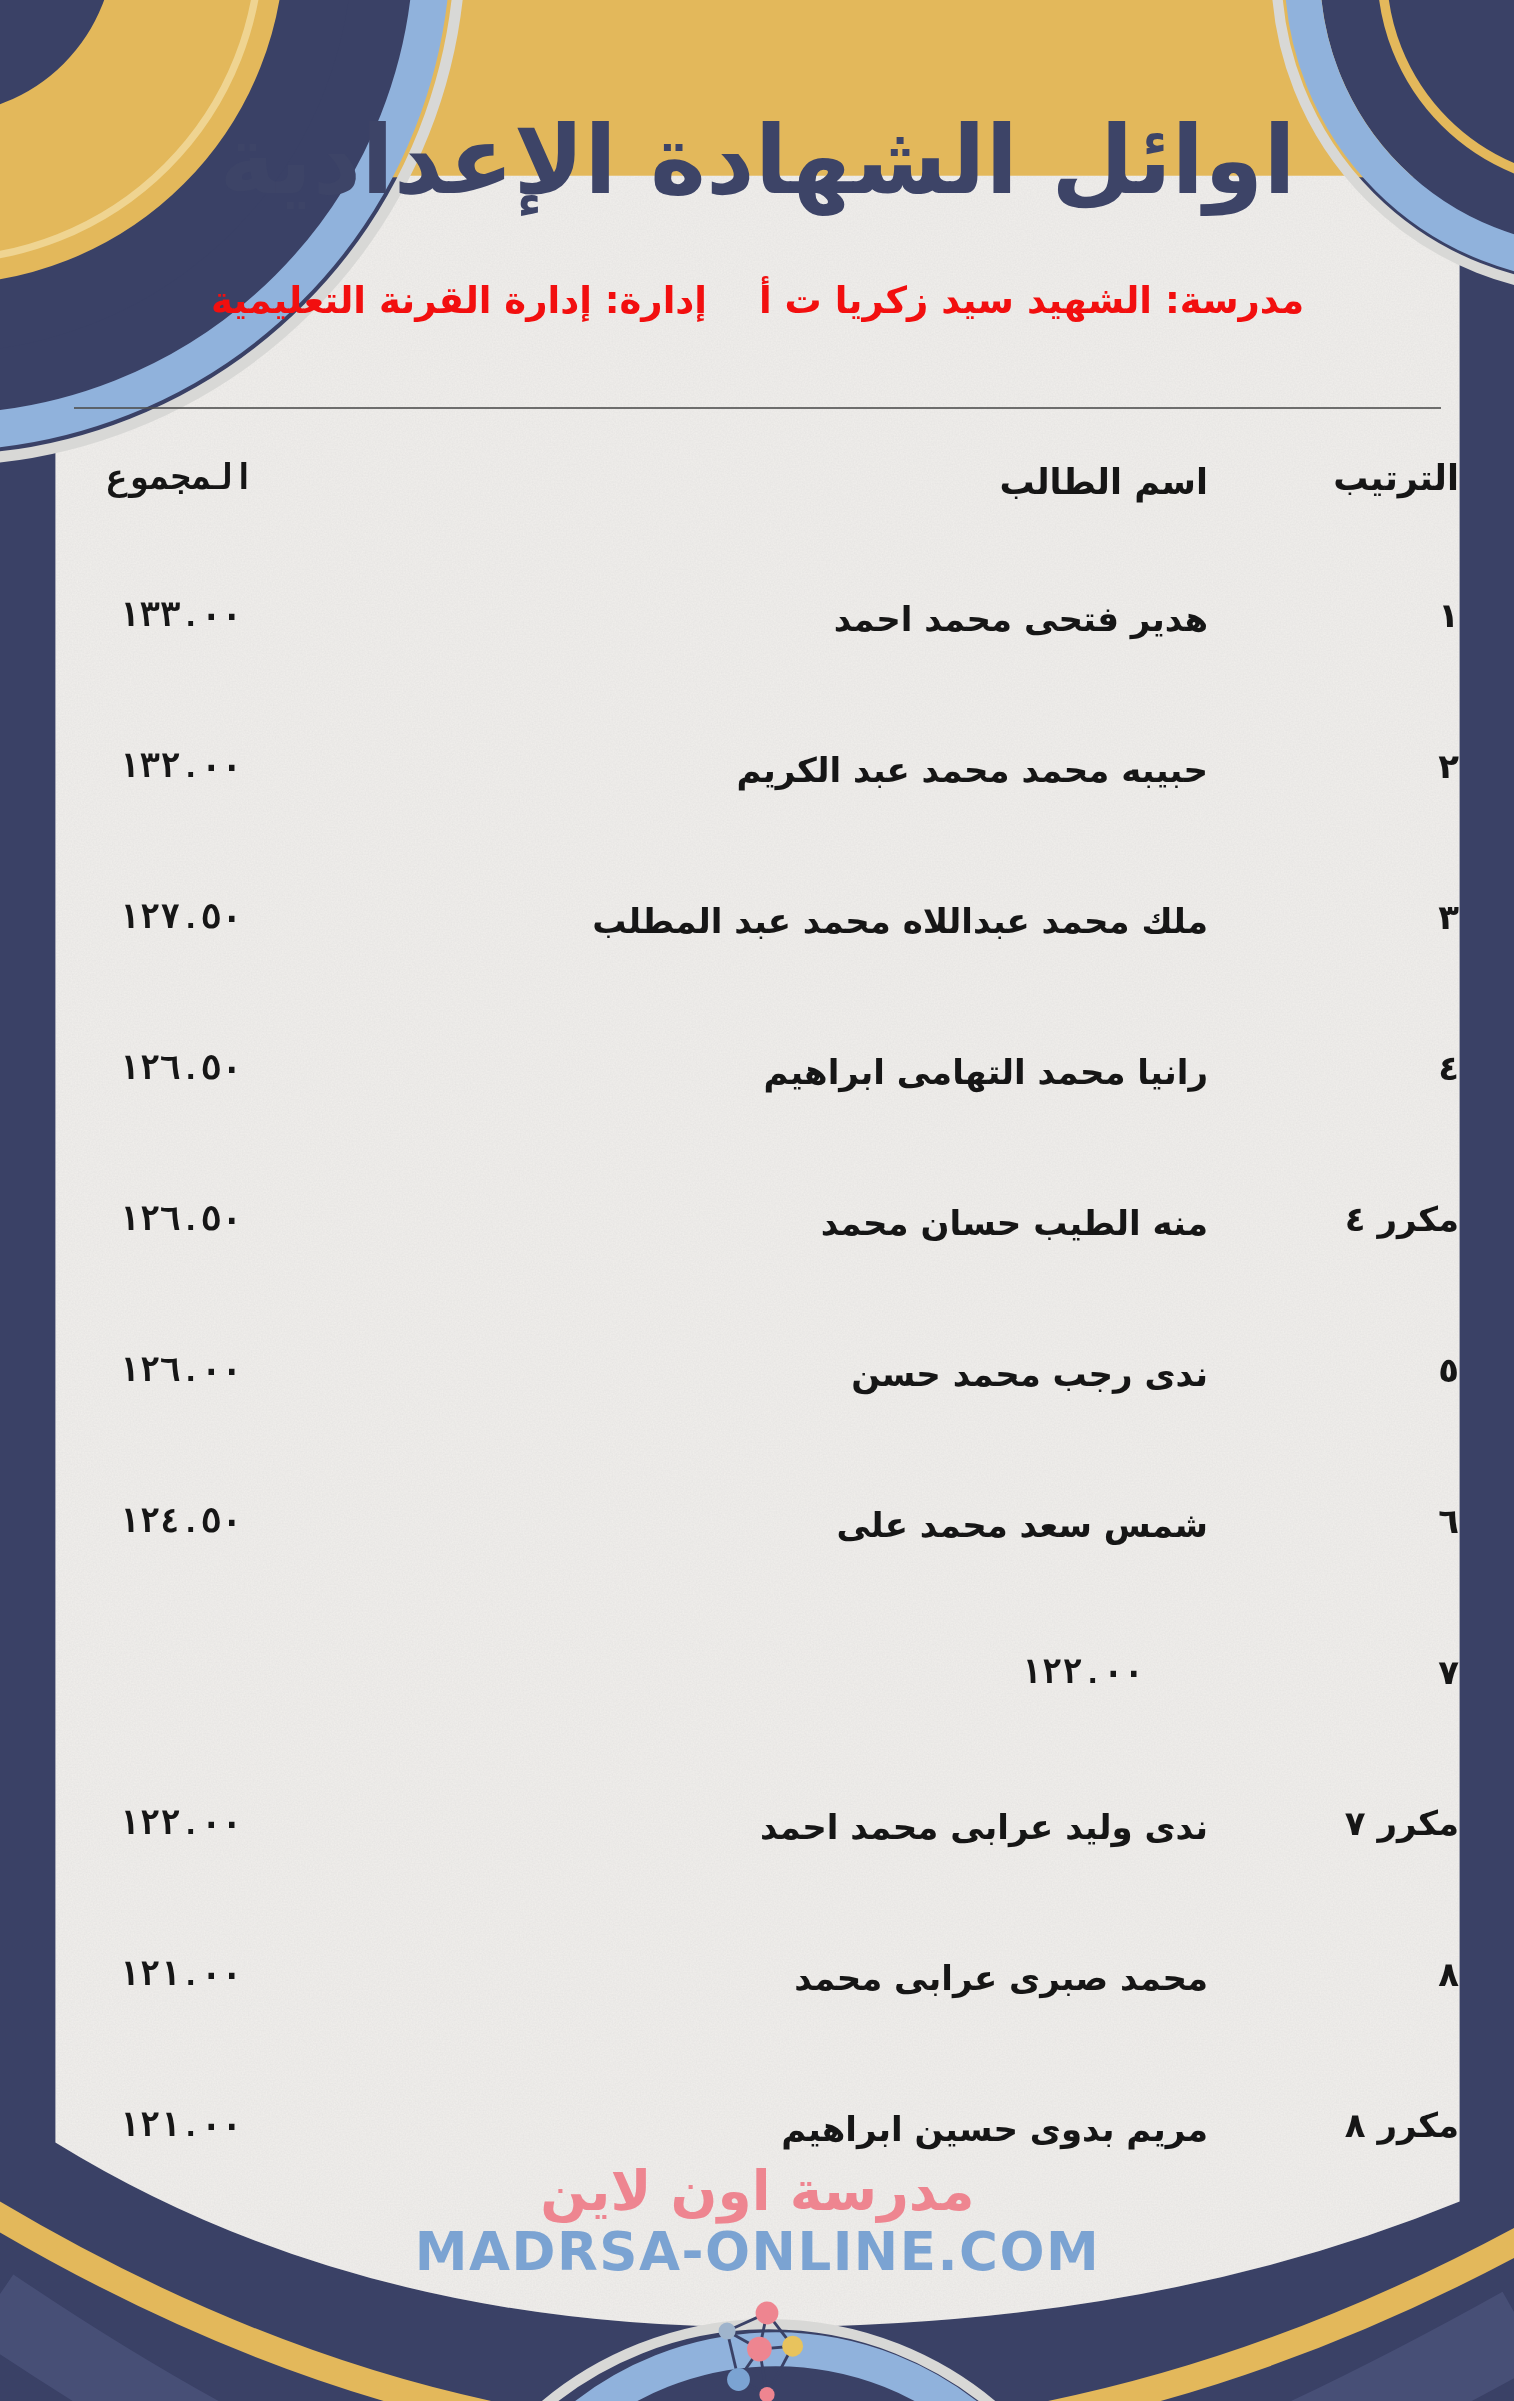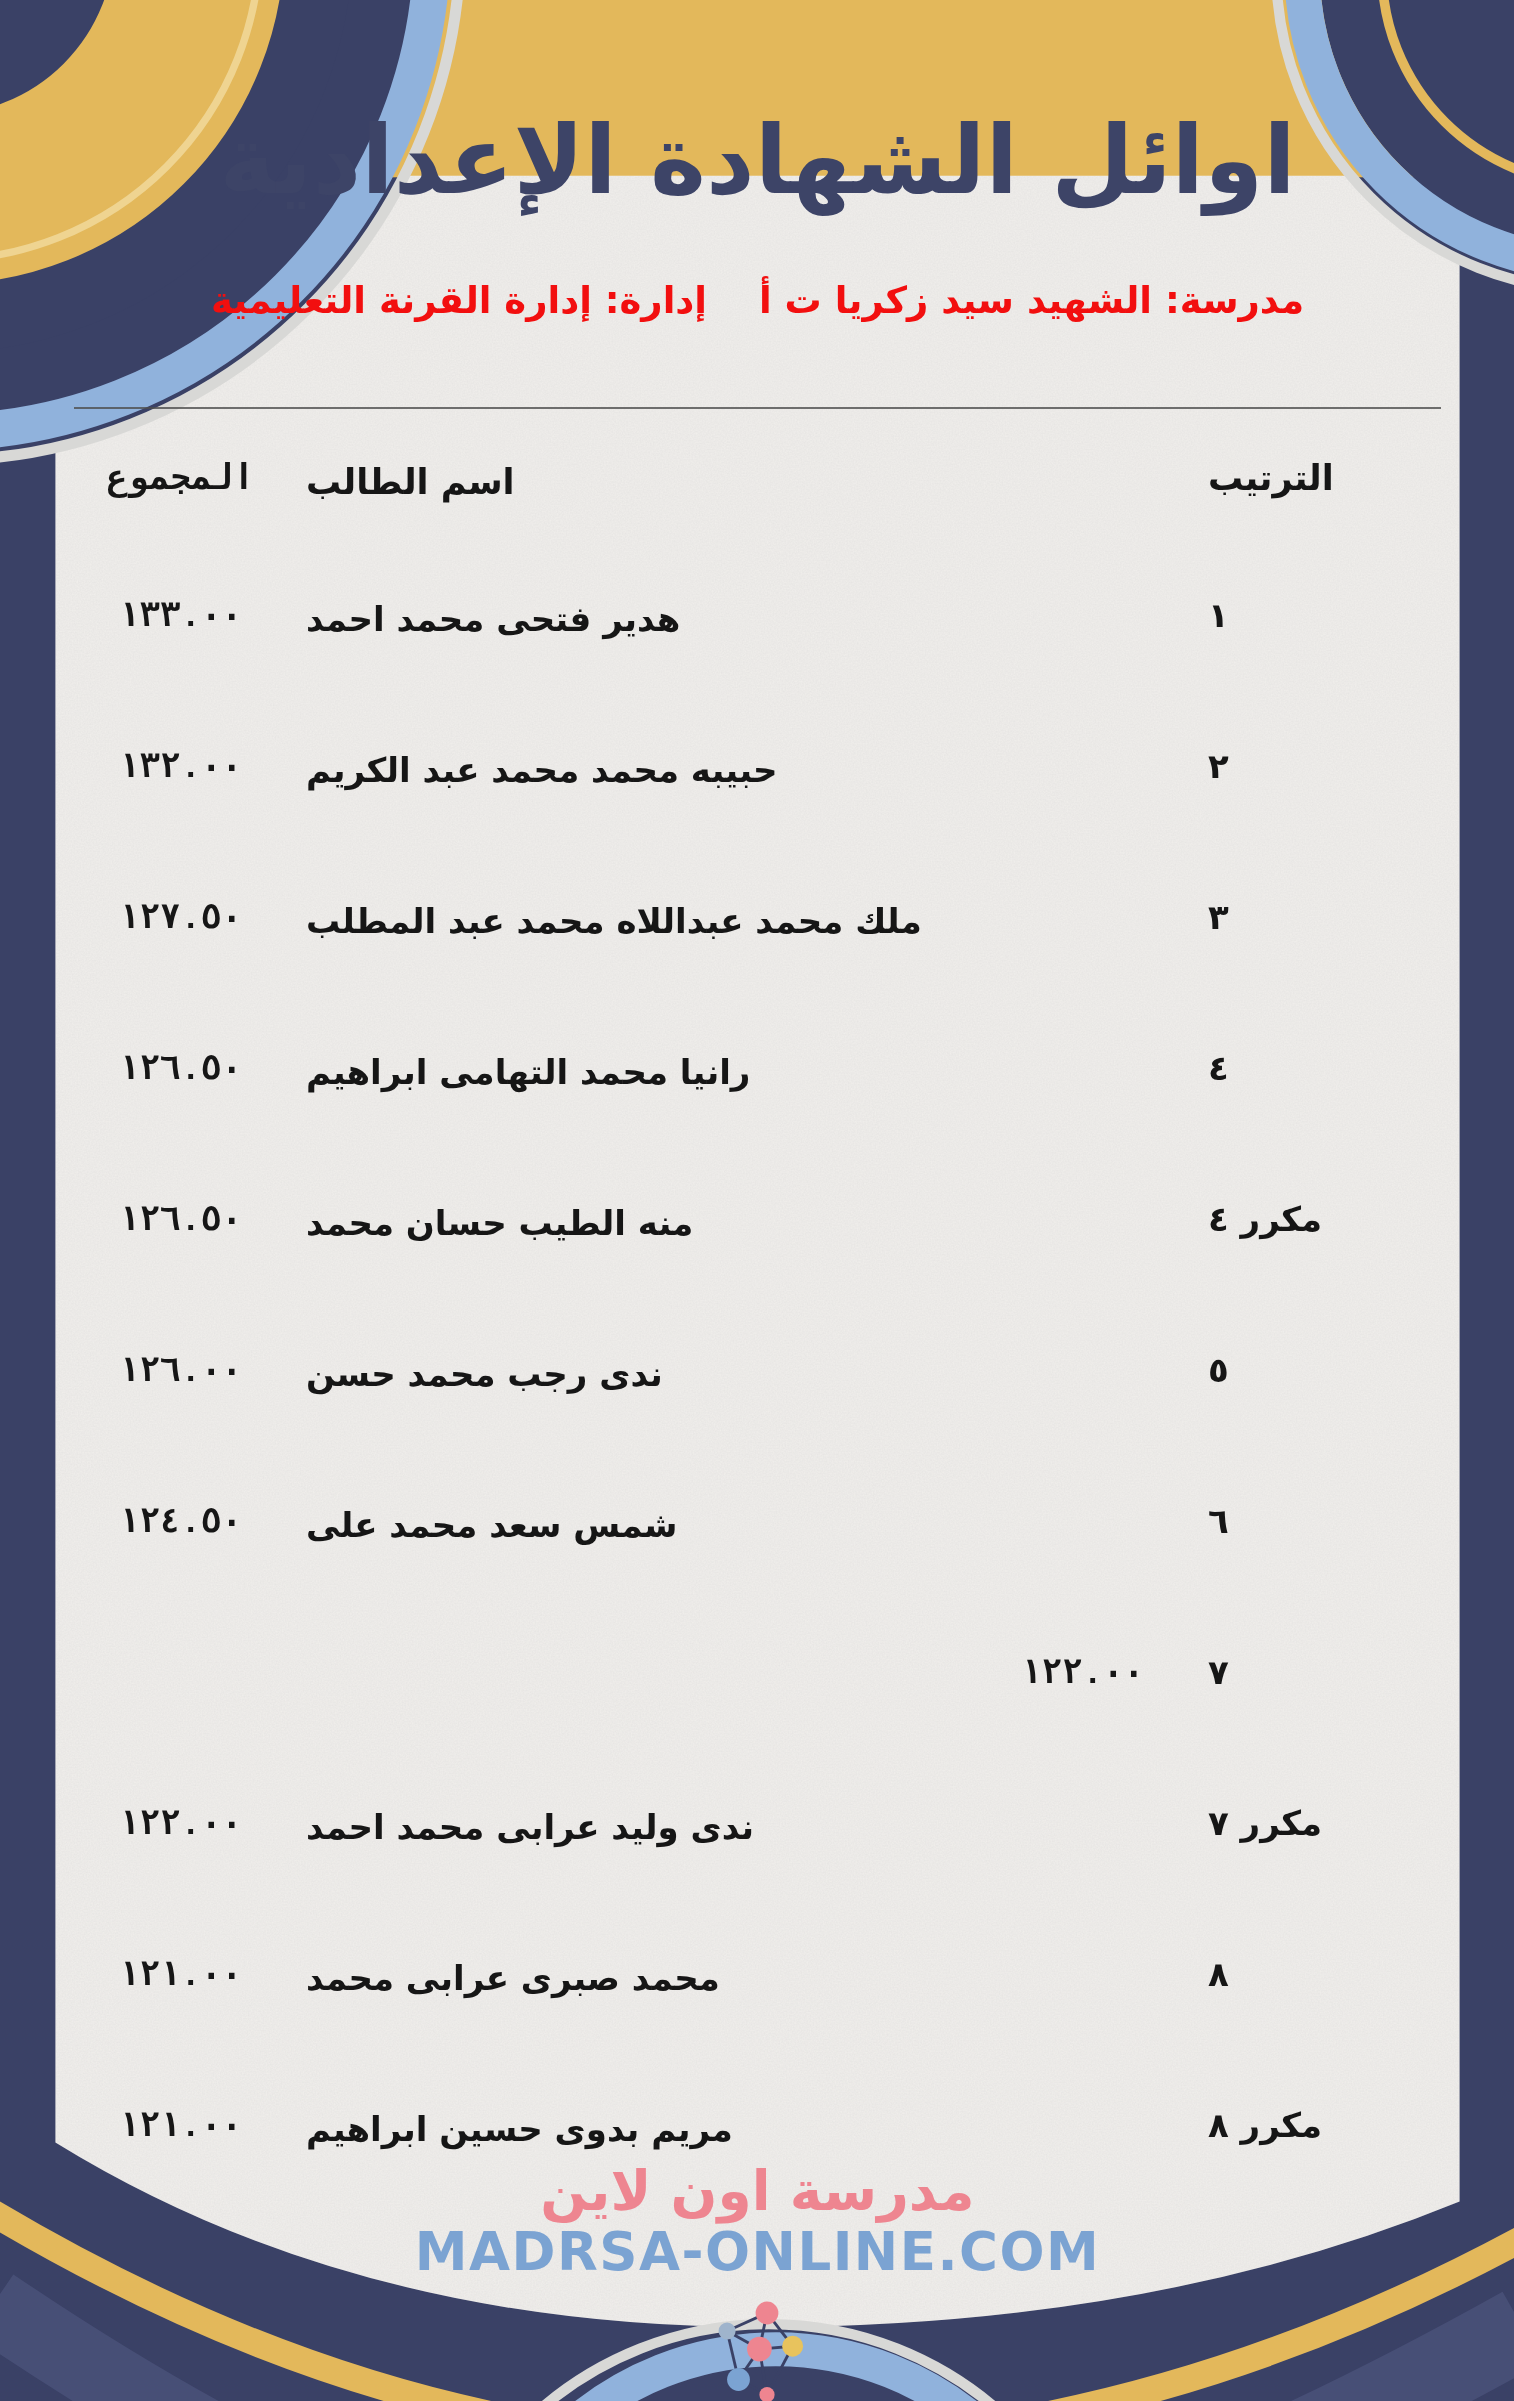--- a/index.html
+++ b/index.html
@@ -29,22 +29,22 @@
     background:#4d4d4d;opacity:.8;
   }
 
   .table{
     position:absolute;top:417px;left:55px;width:1404px;
     direction:rtl;color:var(--c-text,#161616);
   }
   .thead,.trow{display:flex;align-items:center;}
   .thead{height:122px;font-size:35px;font-weight:bold;}
   .trow{height:151px;font-size:34px;font-weight:bold;}
-  .c-rank{width:251px;text-align:left;}
-  .c-name{flex:1;text-align:left;margin-top:8px;}
+  .c-rank{width:251px;text-align:right;}
+  .c-name{flex:1;text-align:right;margin-top:8px;}
   .c-total{width:251px;text-align:center;font-family:Liberation Mono, monospace;}
 
   .logo{
     position:absolute;top:2161px;left:0;width:100%;
     display:flex;flex-direction:column;justify-content:center;align-items:center;gap:13px;
   }
   .logo-text{text-align:center;}
   .logo-ar{
     direction:rtl;font-size:55px;font-weight:bold;
     color:var(--c-pink,#ee8590);line-height:1.1;

